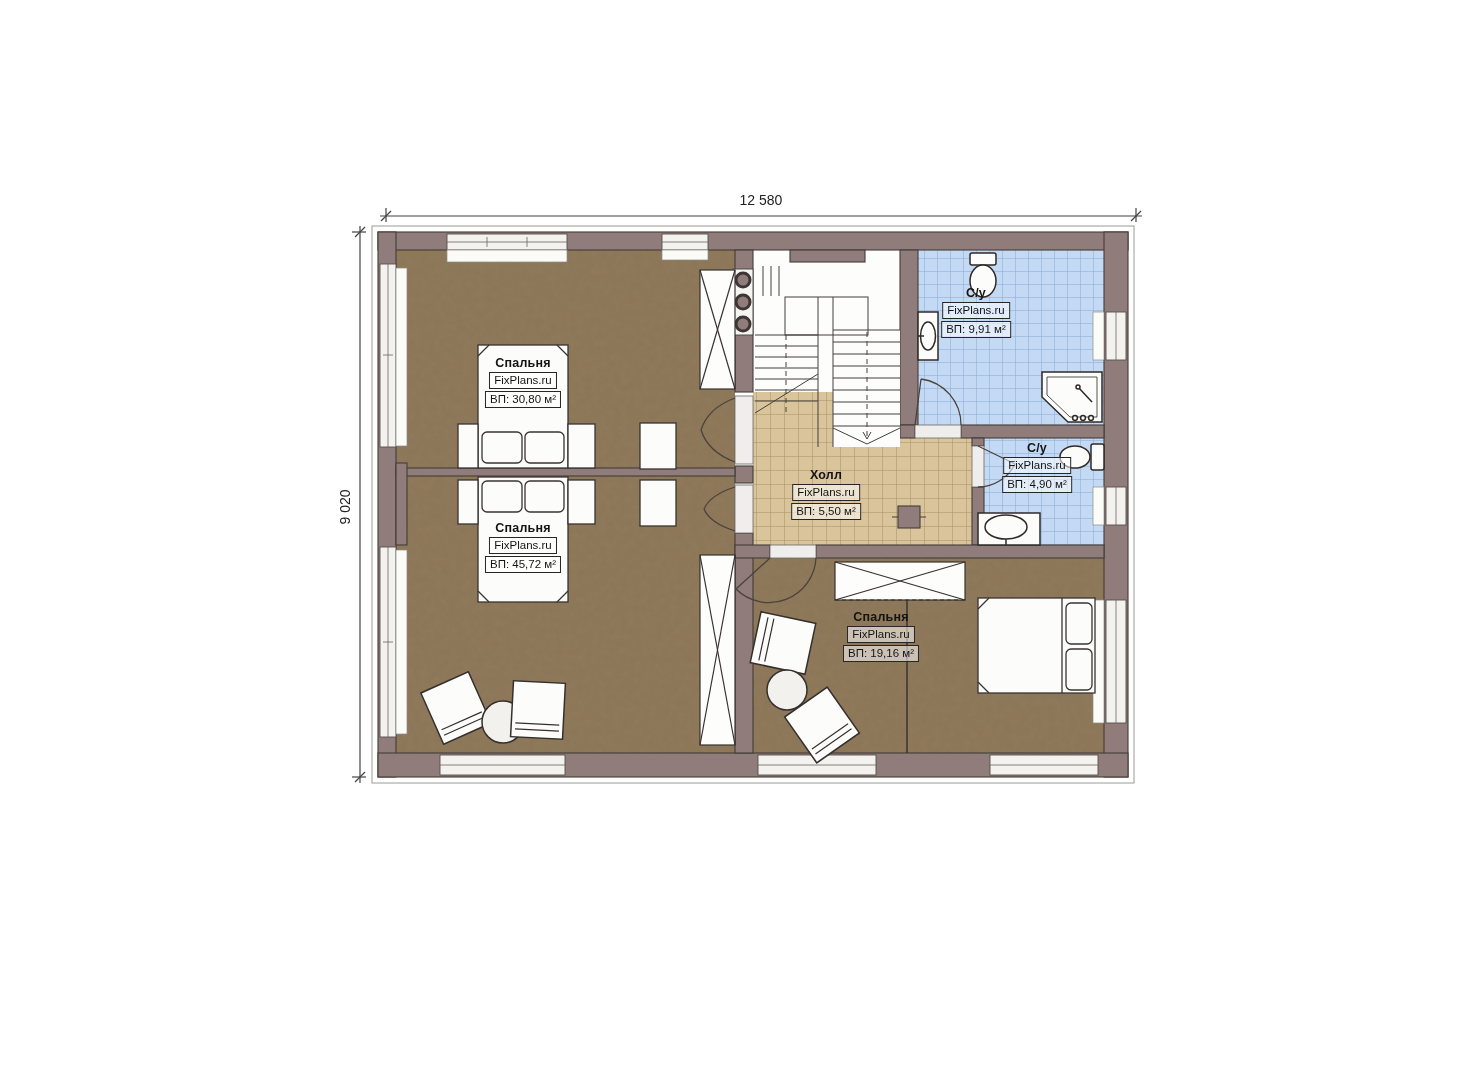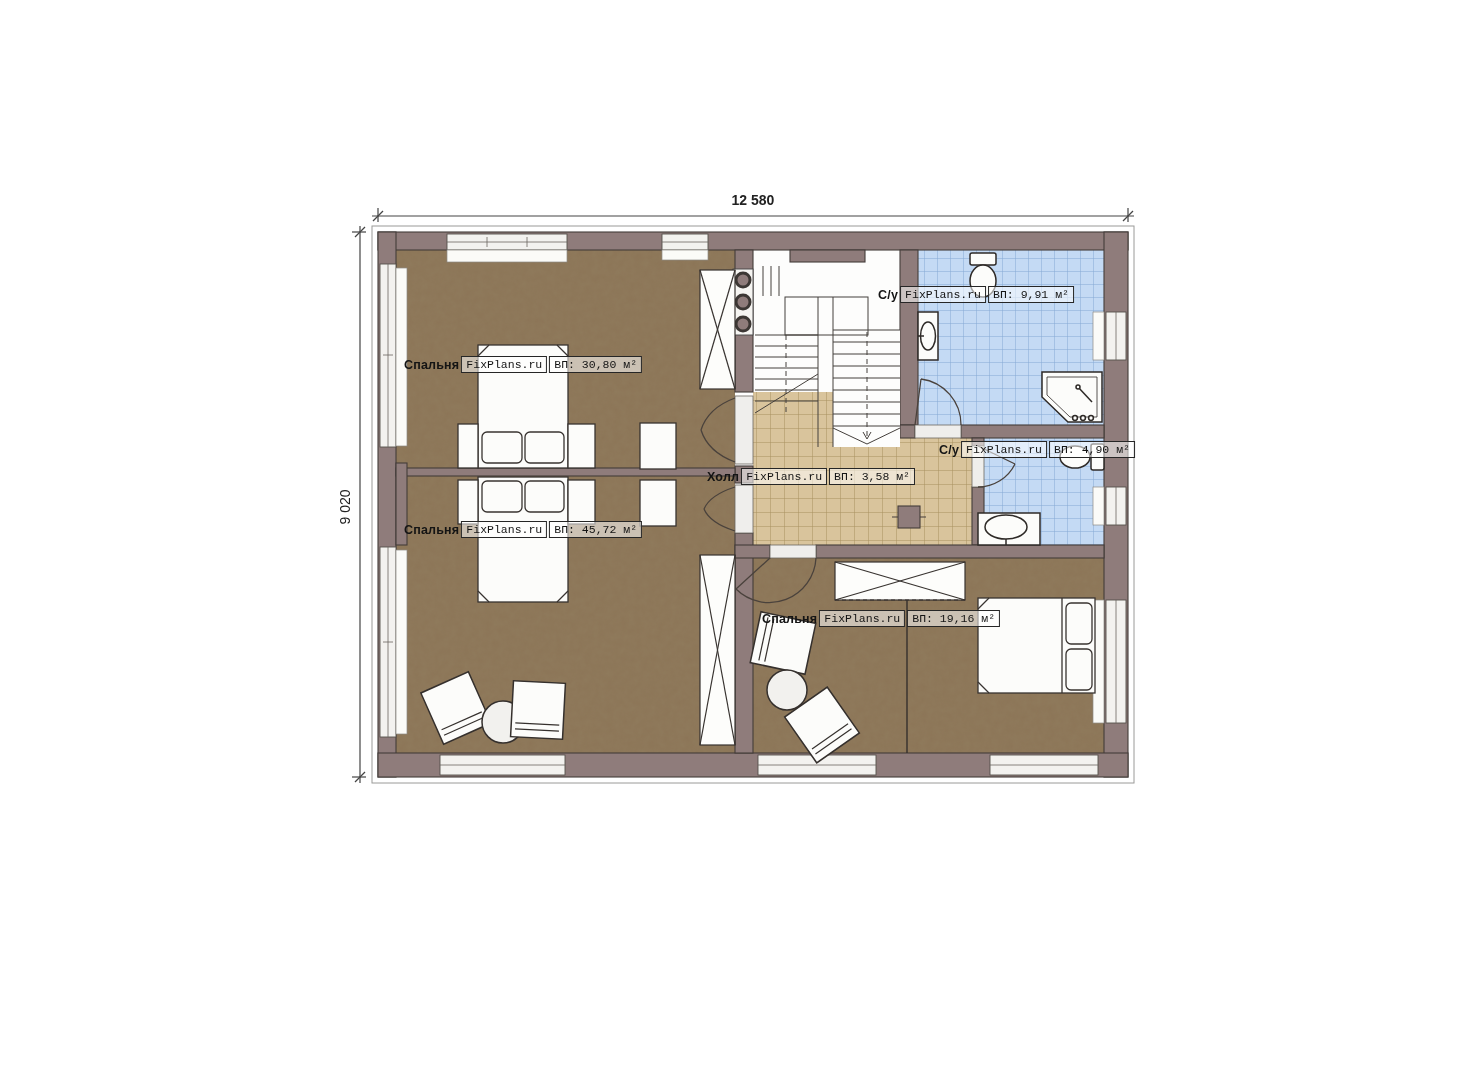--- a/index.html
+++ b/index.html
@@ -2,32 +2,32 @@
 <html><head>
 <meta charset="utf-8">
 <style>
   html,body{margin:0;padding:0;}
   body{
     width:1473px;height:1080px;position:relative;background:#ffffff;
     font-family:"Liberation Sans",sans-serif;overflow:hidden;
   }
   .plan{position:absolute;left:368px;top:222px;width:770px;height:565px;}
   .plan>svg{position:absolute;left:0;top:0;}
-  .dim-top{position:absolute;left:368px;top:192px;width:770px;height:30px;font-weight:bold;}
+  .dim-top{position:absolute;left:376px;top:192px;width:770px;height:30px;}
   .dim-left{position:absolute;left:336px;top:222px;width:30px;height:565px;}
   .dim-text{font-size:14px;fill:#222;}
   .room-label{
     position:absolute;transform:translateX(-50%);
-    display:flex;align-items:center;gap:2px;
+    display:flex;flex-direction:column;align-items:center;gap:2px;
     white-space:nowrap;z-index:5;
   }
   .rl-title{font-weight:bold;font-size:12.5px;color:#141414;letter-spacing:.2px;}
   .rl-box{
     border:1.5px solid #262626;background:rgba(255,255,255,0.55);
-    font-size:11.5px;line-height:15px;padding:0 4px;color:#141414;font-family:Liberation Mono, monospace;
+    font-size:11.5px;line-height:15px;padding:0 4px;color:#141414;
   }
 </style>
 </head>
 <body>
 
 <div class="dim-top">
   <svg width="770" height="30" viewBox="0 0 770 30">
     <text class="dim-text" x="385" y="13" text-anchor="middle">12 580</text>
     <g stroke="#444" stroke-width="1.2">
       <line x1="4" y1="24" x2="766" y2="24"></line>
@@ -309,24 +309,24 @@
   <div class="room-label" style="left:155px;top:134px">
     <div class="rl-title">Спальня</div>
     <div class="rl-box">FixPlans.ru</div>
     <div class="rl-box">ВП: 30,80 м²</div>
   </div>
   <div class="room-label" style="left:155px;top:299px">
     <div class="rl-title">Спальня</div>
     <div class="rl-box">FixPlans.ru</div>
     <div class="rl-box">ВП: 45,72 м²</div>
   </div>
-  <div class="room-label" style="left:443px;top:246px">
+  <div class="room-label" style="left:458px;top:246px">
     <div class="rl-title">Холл</div>
     <div class="rl-box">FixPlans.ru</div>
-    <div class="rl-box">ВП: 3,58 м²</div>
+    <div class="rl-box">ВП: 5,50 м²</div>
   </div>
   <div class="room-label" style="left:608px;top:64px">
     <div class="rl-title">С/у</div>
     <div class="rl-box">FixPlans.ru</div>
     <div class="rl-box">ВП: 9,91 м²</div>
   </div>
   <div class="room-label" style="left:669px;top:219px">
     <div class="rl-title">С/у</div>
     <div class="rl-box">FixPlans.ru</div>
     <div class="rl-box">ВП: 4,90 м²</div>

